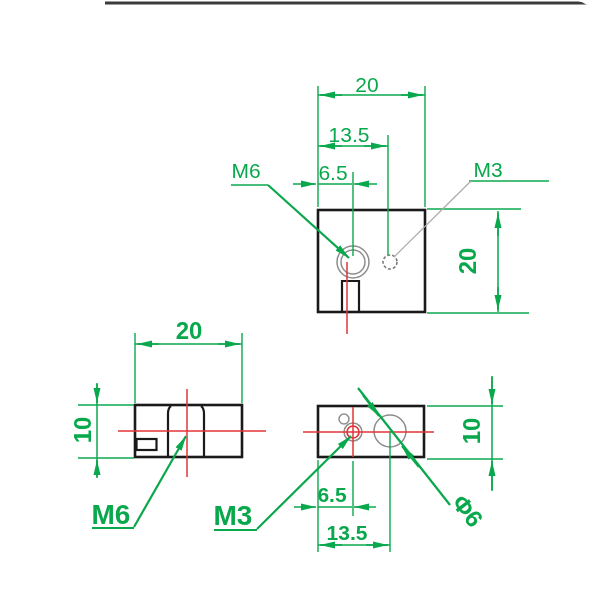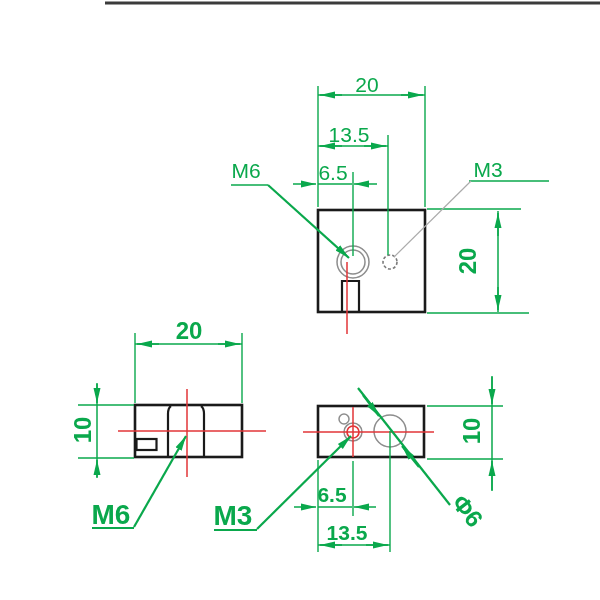--- a/index.html
+++ b/index.html
@@ -1,16 +1,16 @@
 <!DOCTYPE html>
 <html><head>
 <meta charset="utf-8">
 <style>
   html,body{margin:0;padding:0;background:#ffffff;}
-  #canvas{position:relative;width:600px;height:600px;background:#ffffff;overflow:hidden;}
+  #canvas{position:relative;width:600px;height:600px;background:#ffffff;overflow:hidden;border-radius:29px;}
   svg{position:absolute;left:0;top:0;}
   .dim-line{stroke:#0aa84c;stroke-width:1.5;fill:none;}
   .ext-line{stroke:#0aa84c;stroke-width:1.4;fill:none;}
   .leader{stroke:#0aa84c;stroke-width:2.2;fill:none;}
   .leader-thin{stroke:#ababab;stroke-width:1.2;fill:none;}
   .outline{stroke:#1a1a1a;stroke-width:2.6;fill:none;}
   .outline-thin{stroke:#1a1a1a;stroke-width:2.2;fill:none;}
   .hole{stroke:#8d8d8d;stroke-width:1.5;fill:none;}
   .hole-dash{stroke:#7a7a7a;stroke-width:1.6;fill:none;stroke-dasharray:3 2;}
   .redline{stroke:#e23437;stroke-width:1.5;fill:none;}

